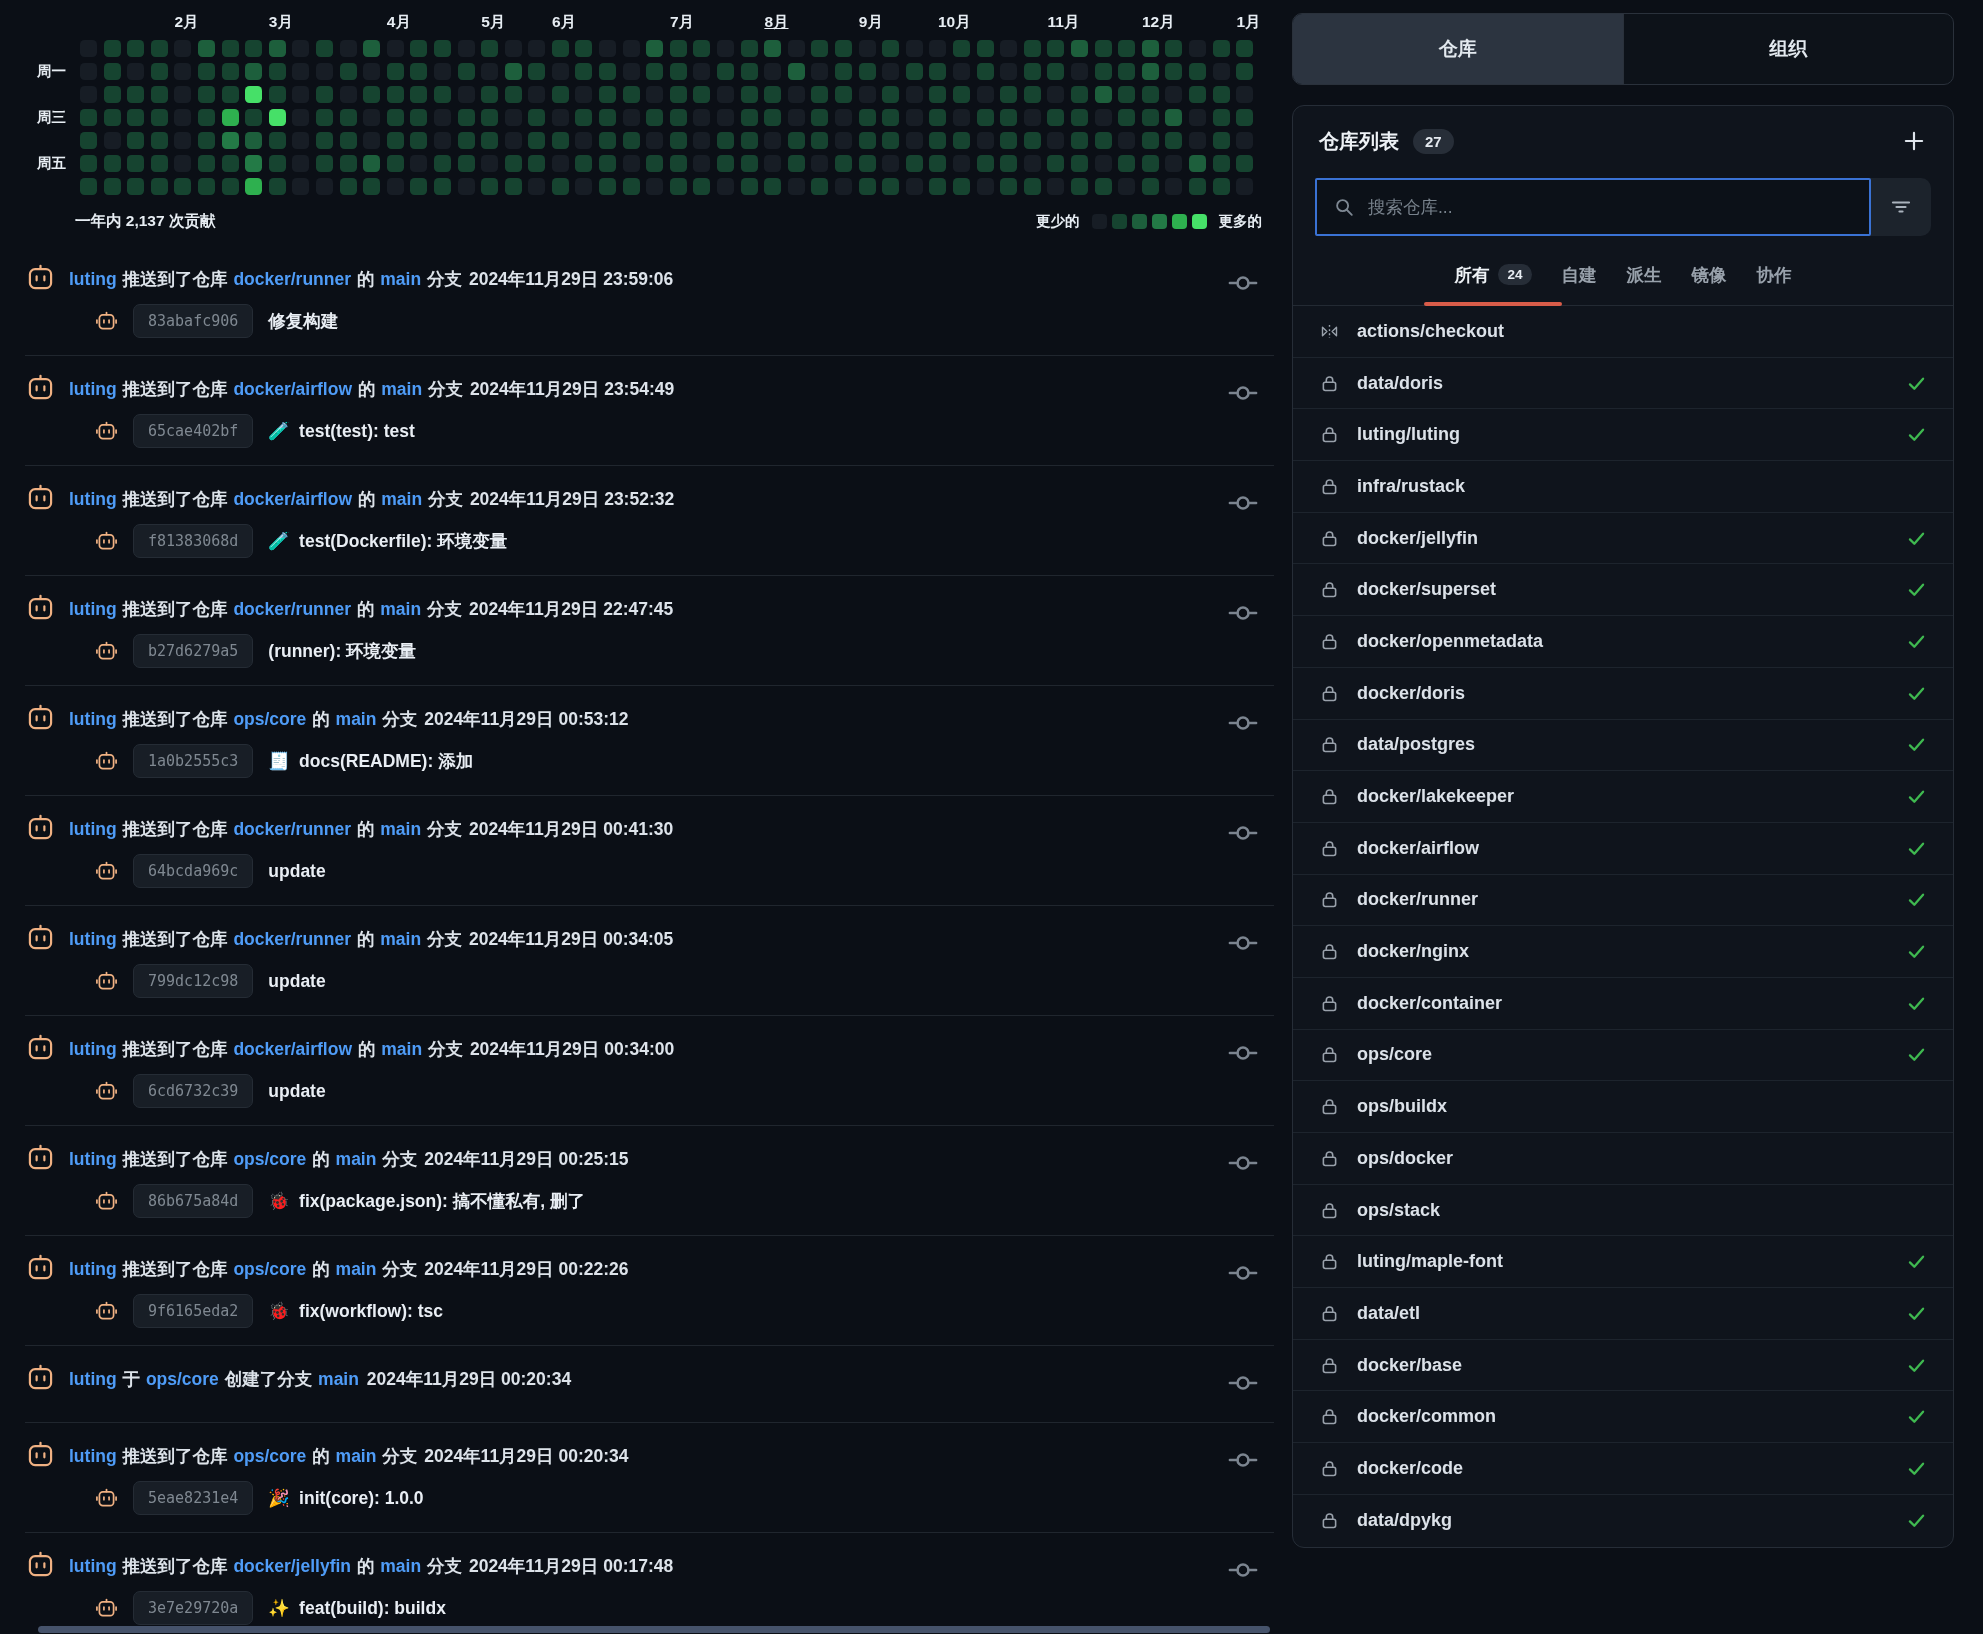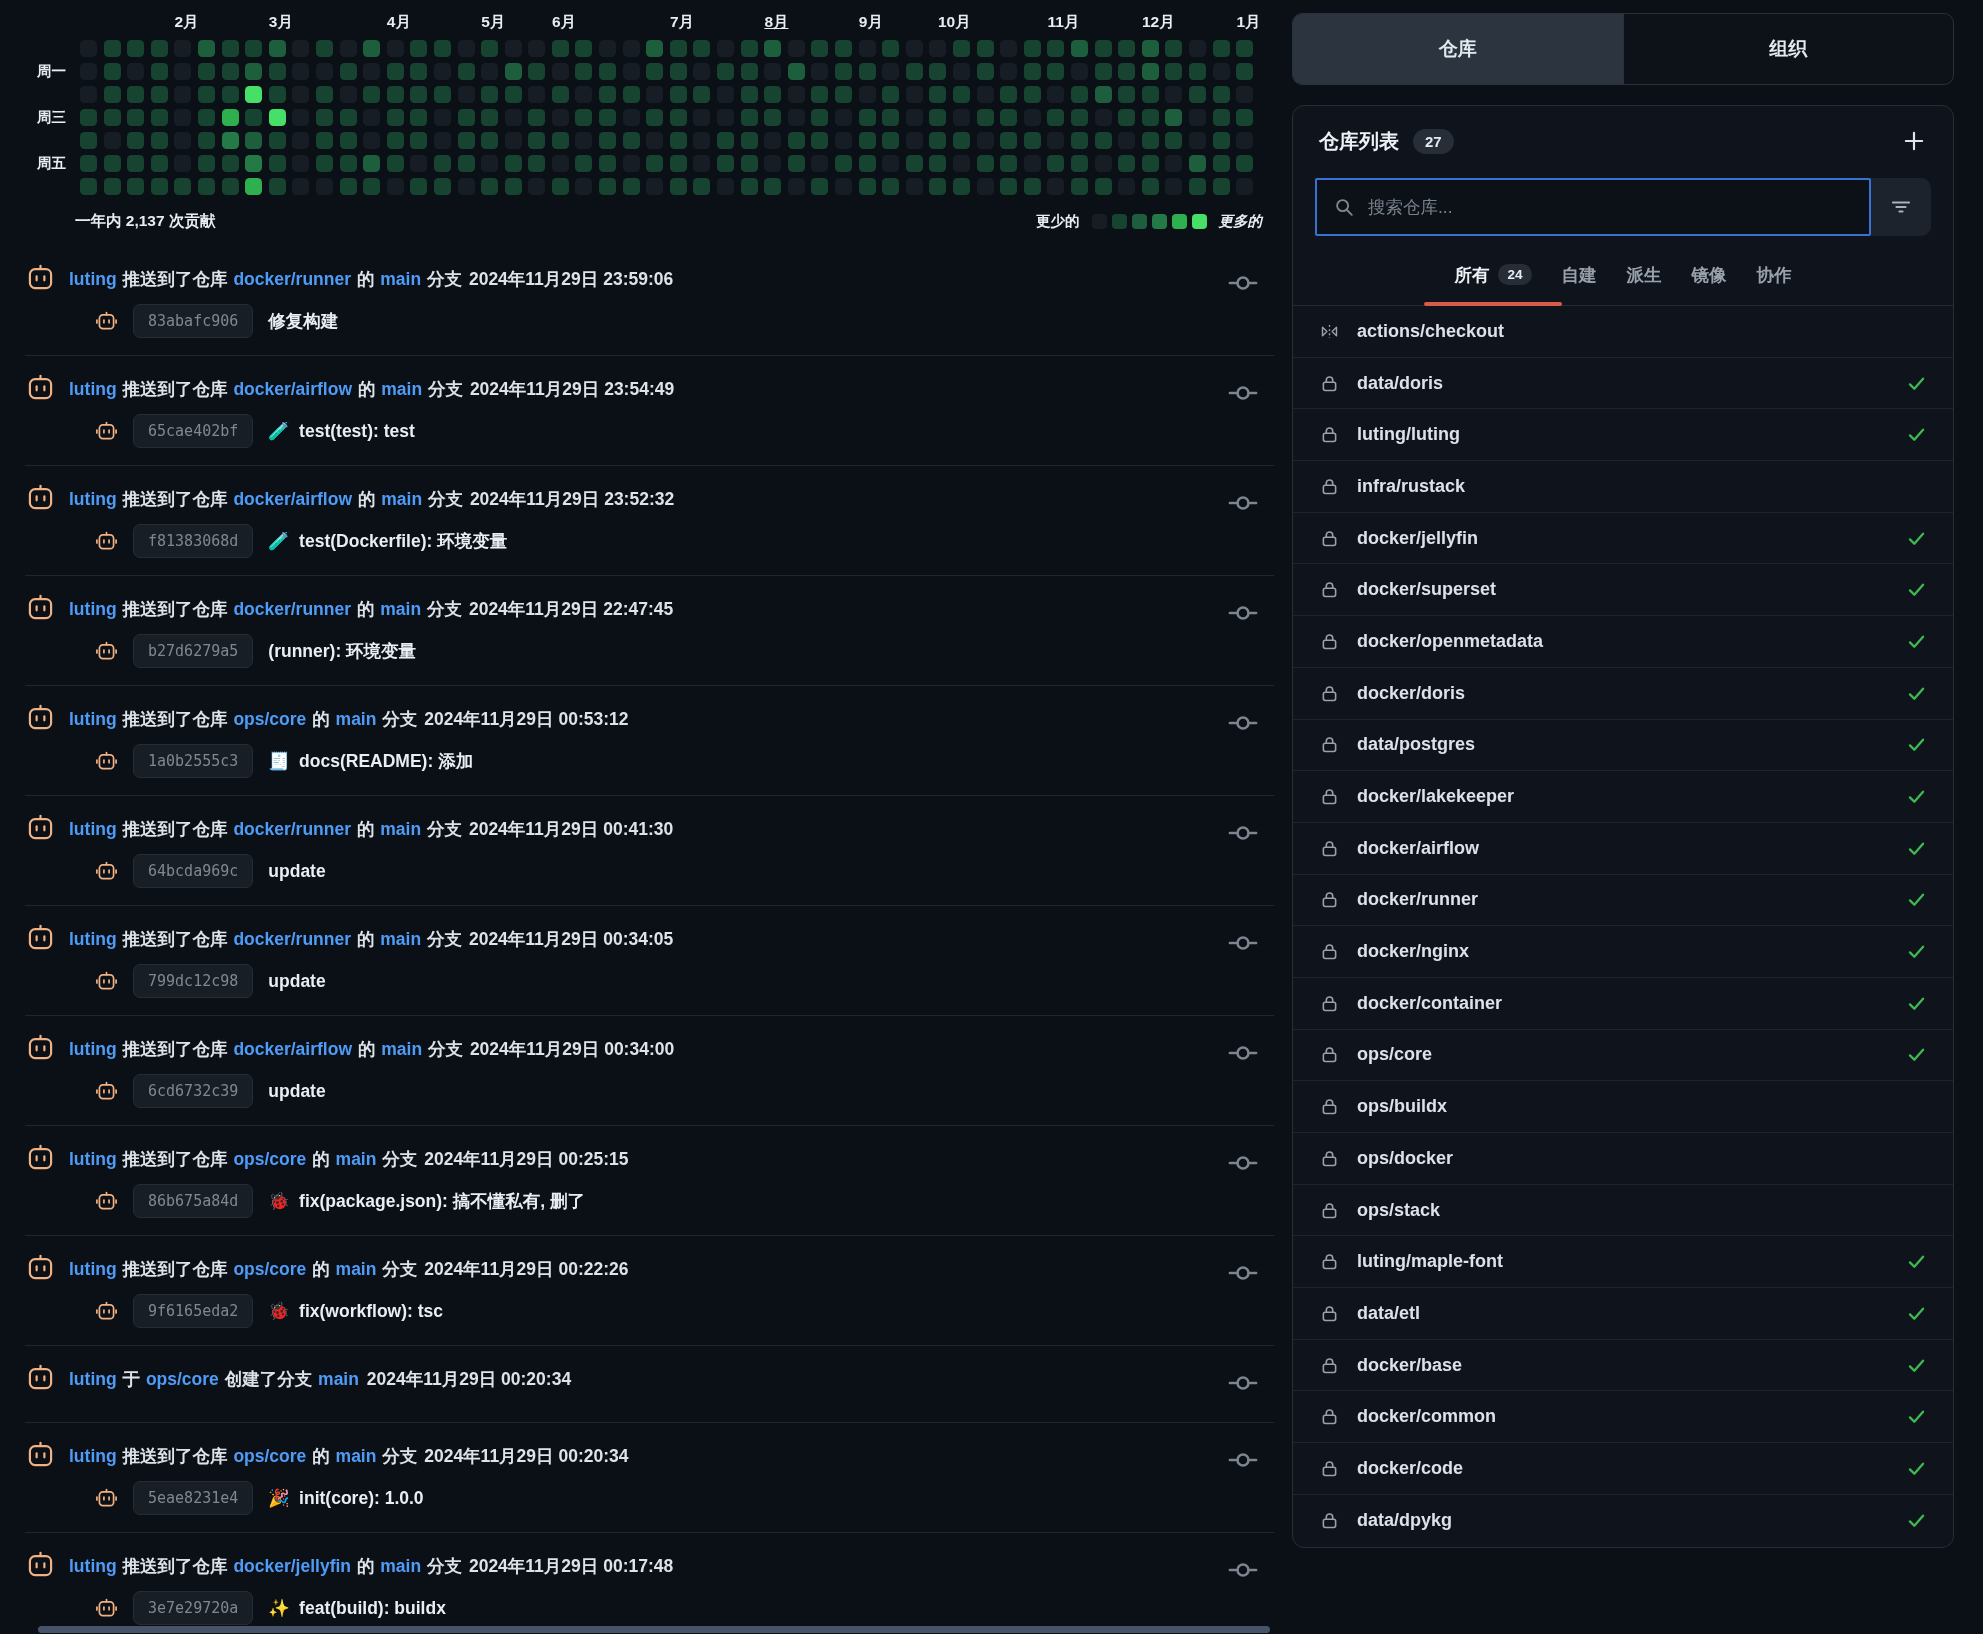--- a/index.html
+++ b/index.html
@@ -17,21 +17,21 @@
   .hm-flex { display:flex; }
   .hm-days { width:55px; position:relative; }
   .hm-day { position:absolute; left:12px; font-size:14.5px; font-weight:600; color:#e7edf3; line-height:17px; }
   .hm-grid { display:grid; grid-template-columns:repeat(50,17px); grid-template-rows:repeat(7,17px);
              column-gap:6.6px; row-gap:6px; }
   .hm-cell { width:17px; height:17px; border-radius:4.5px; }
   .hm-footer { display:flex; align-items:center; margin-top:16px; padding-left:50px; width:1237px; }
   .hm-summary { font-size:15.5px; font-weight:600; color:#e7edf3; }
   .hm-legend { margin-left:auto; display:flex; align-items:center; gap:6px; font-size:14.5px; font-weight:600; color:#e7edf3; }
   .lg-sq { width:15px; height:15px; border-radius:4px; }
-  .lg-less { margin-right:6px; } .lg-more { margin-left:6px;font-style:italic; }
+  .lg-less { margin-right:6px; } .lg-more { margin-left:6px; }
   
   .feed { position:absolute; left:25px; top:246px; width:1249px; }
   .entry { position:relative; border-bottom:1px solid #20262e; padding:17px 0 15px 0; }
   .e-line1 { display:flex; align-items:center; gap:13px; font-size:17.5px; font-weight:600; color:#dde3ea; }
   .e-line1 .txt span { margin:0 1px; }
   a.lnk { color:#4f9cf7; text-decoration:none; cursor:pointer; }
   .avatar { width:31px; height:31px; flex:0 0 auto; }
   .commit-icon { position:absolute; right:16px; top:22px; width:30px; height:30px; cursor:pointer; }
   .e-line2 { margin:10px 0 2px 70px; display:flex; align-items:center; gap:15px; }
   .mini-bot { width:23px; height:23px; flex:0 0 auto; }

